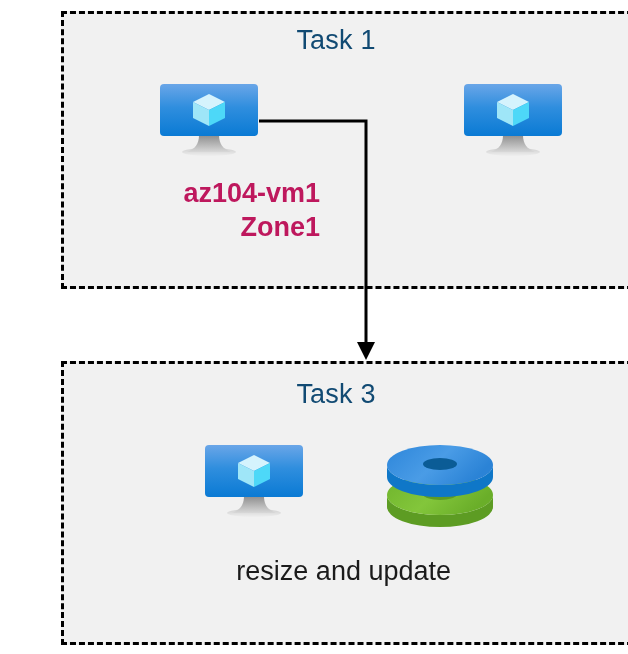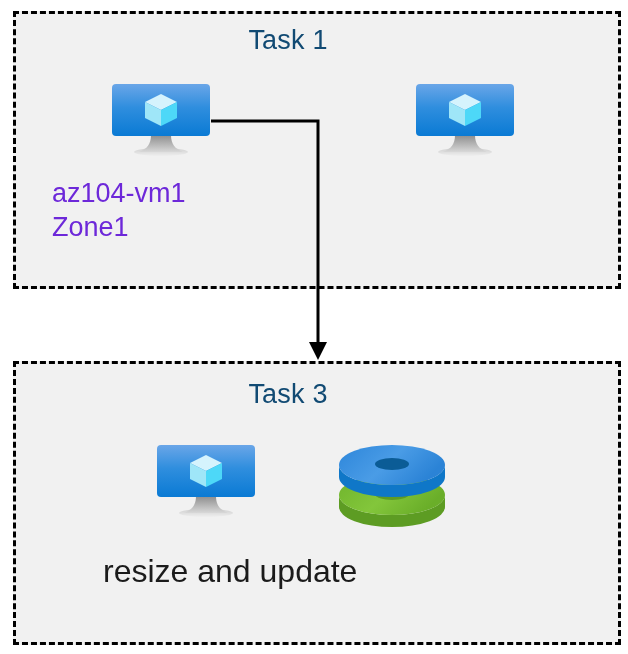--- a/index.html
+++ b/index.html
@@ -13,20 +13,21 @@
     font-family: "Liberation Sans", sans-serif;
     position: relative;
     overflow: hidden;
   }
 
   .canvas {
     position: absolute;
     inset: 0;
     width: 576px;
     height: 654px;
+    margin-left: 48px;
   }
 
   
   .task-box {
     position: absolute;
     background: #f1f1f1;
     border: 3px dashed #000000;
     box-sizing: border-box;
   }
   #task1-box {
@@ -51,44 +52,45 @@
     font-size: 27px;
     line-height: 32px;
     letter-spacing: 0.2px;
   }
   #task1-title { top: 24px; }
   #task2-title { top: 378px; }
 
   
   .node-label {
     position: absolute;
-    text-align: left;
-    color: #6d28d9;
+    text-align: right;
+    color: #be185d;
     font-size: 27px;
     line-height: 34px;
     white-space: pre-line;
+    font-weight: bold;
   }
   #vm1-label {
     left: 52px;
     top: 176px;
     width: 220px;
   }
   #vm2-label {
     left: 355px;
     top: 176px;
     width: 220px;
   }
   #task2-caption {
     position: absolute;
     left: 103px;
     top: 554px;
     width: 300px;
-    text-align: left;
+    text-align: right;
     color: #1b1b1b;
-    font-size: 32px;
+    font-size: 27px;
     line-height: 34px;
   }
 
   
   .vm-icon {
     position: absolute;
   }
   #vm1-icon { left: 110px; top: 82px; }
   #vm2-icon { left: 414px; top: 82px; }
   #vm3-icon { left: 155px; top: 443px; }

